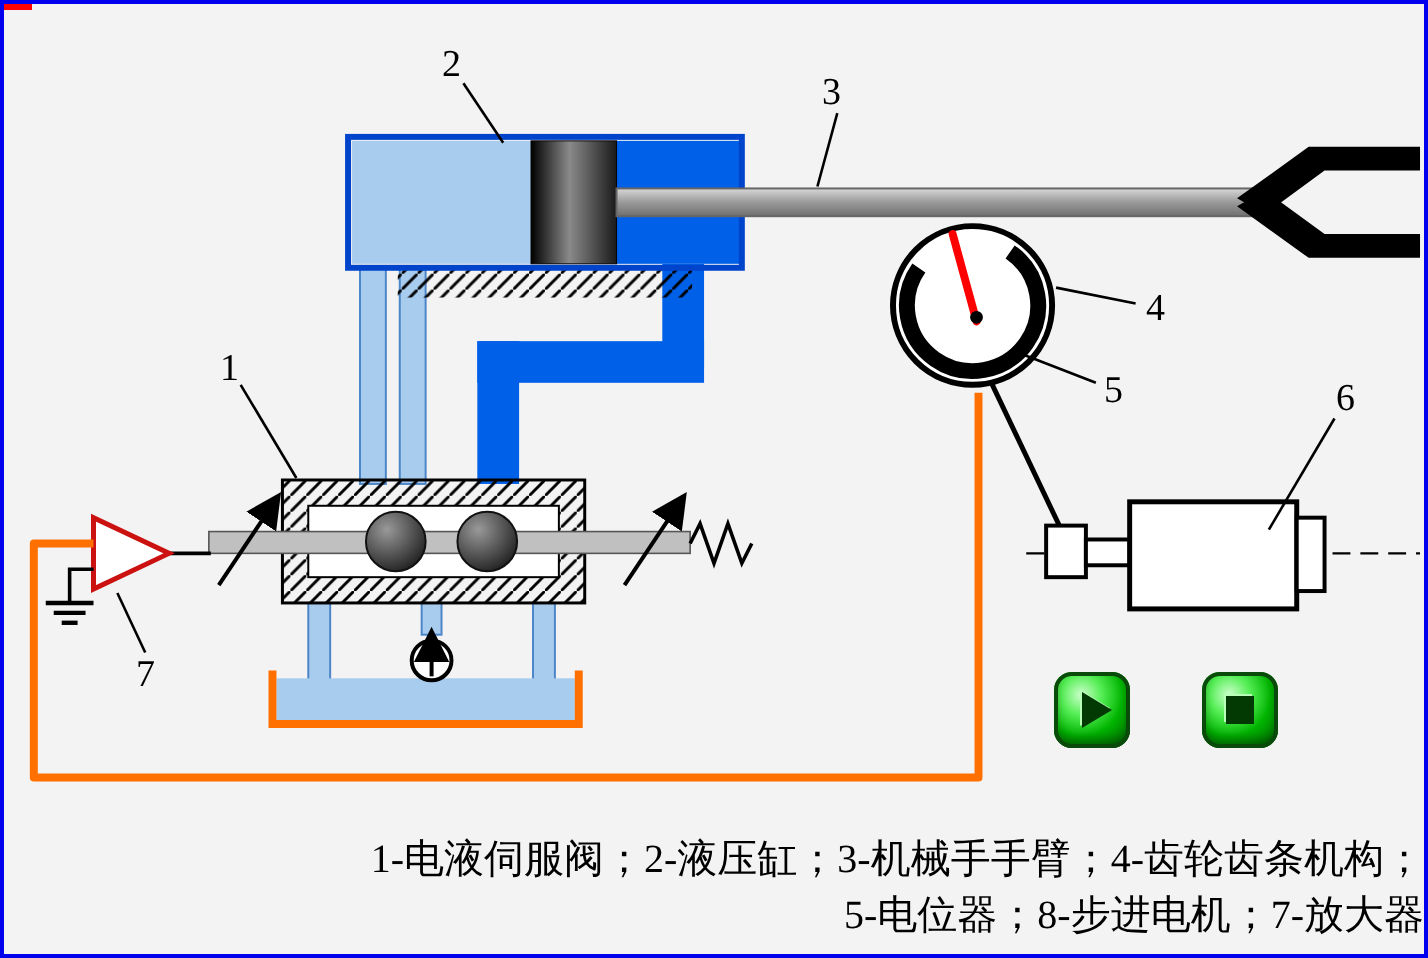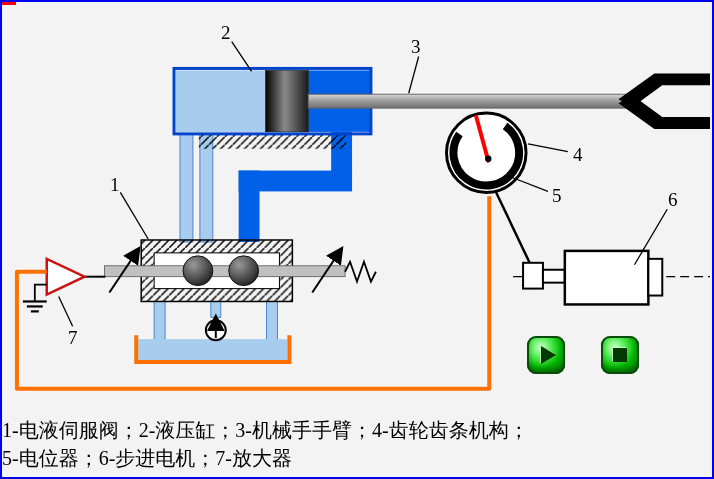--- a/index.html
+++ b/index.html
@@ -17,21 +17,21 @@
   .wire{stroke:var(--wire-orange,#ff7000);stroke-width:4;fill:none;stroke-linejoin:round;}
   .tank-outline{stroke:var(--wire-orange,#ff7000);stroke-width:4;fill:none;}
   .needle{stroke:var(--needle-red,#ff0000);stroke-width:4;stroke-linecap:round;}
   .leader{stroke:#000;stroke-width:1.3;}
   .whitebox{fill:#fff;stroke:#000;stroke-width:2;}
 
   .num{
     position:absolute;font-size:19px;color:#000;line-height:19px;user-select:none;
   }
   .caption{
-    position:absolute;left:0;right:0;top:414px;text-align:left;color:#000;
+    position:absolute;left:0;right:0;top:414px;text-align:right;color:#000;
     font-size:20px;line-height:28px;
   }
 
   .btn{
     position:absolute;width:38px;height:38px;border-radius:9px;cursor:pointer;
     background:radial-gradient(circle at 36% 30%, #ccffcc 0%, #55ee55 28%, #00b400 58%, #006a00 100%);
     box-shadow:inset 0 0 0 2px #0a4a0a, inset 0 -4px 6px rgba(0,40,0,.55);
     display:flex;align-items:center;justify-content:center;
   }
   .glyph-play{
@@ -173,15 +173,15 @@
 
   <div class="btn" style="left:525px;top:334px;">
     <div class="glyph-play"></div>
   </div>
   <div class="btn" style="left:599px;top:334px;">
     <div class="glyph-stop"></div>
   </div>
 
   <div class="caption">
     <div>1-电液伺服阀；2-液压缸；3-机械手手臂；4-齿轮齿条机构；</div>
-    <div>5-电位器；6-步进电机；7-放大器</div>
+    <div>5-电位器；8-步进电机；7-放大器</div>
   </div>
 </div>
 
 </body></html>

